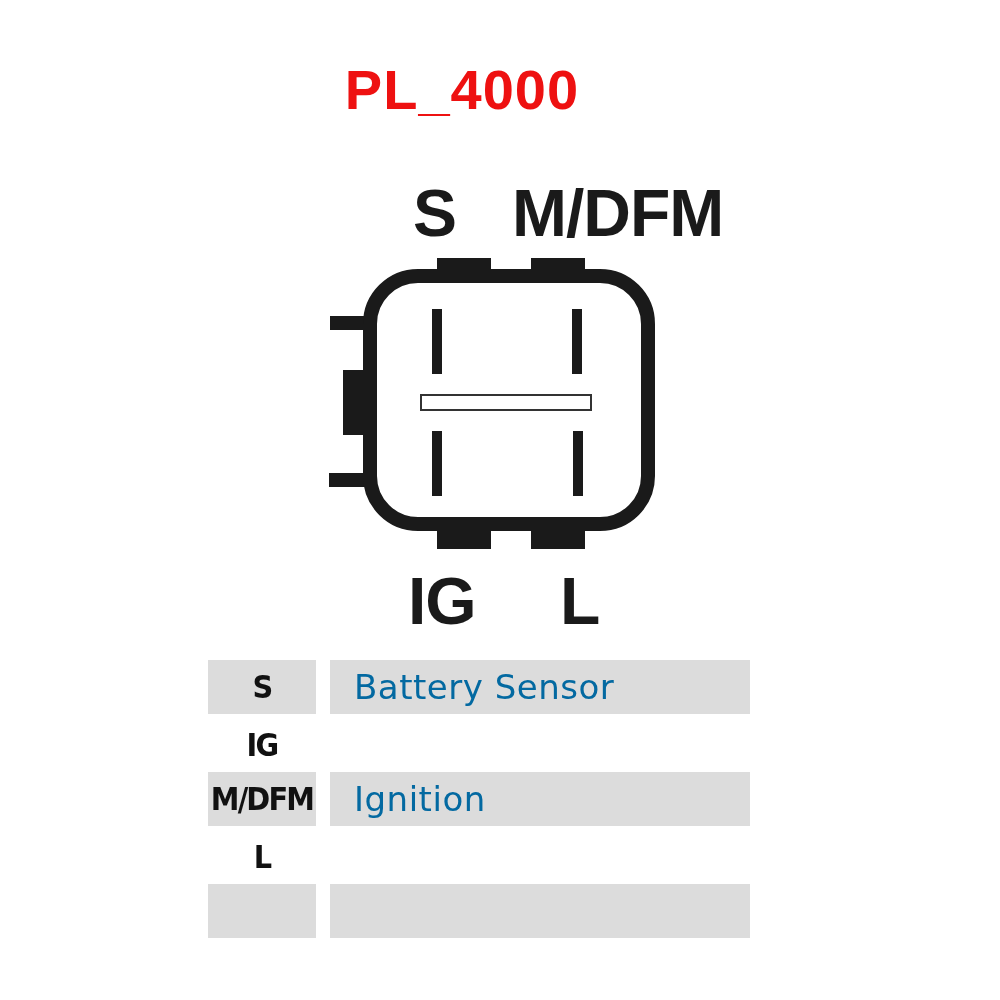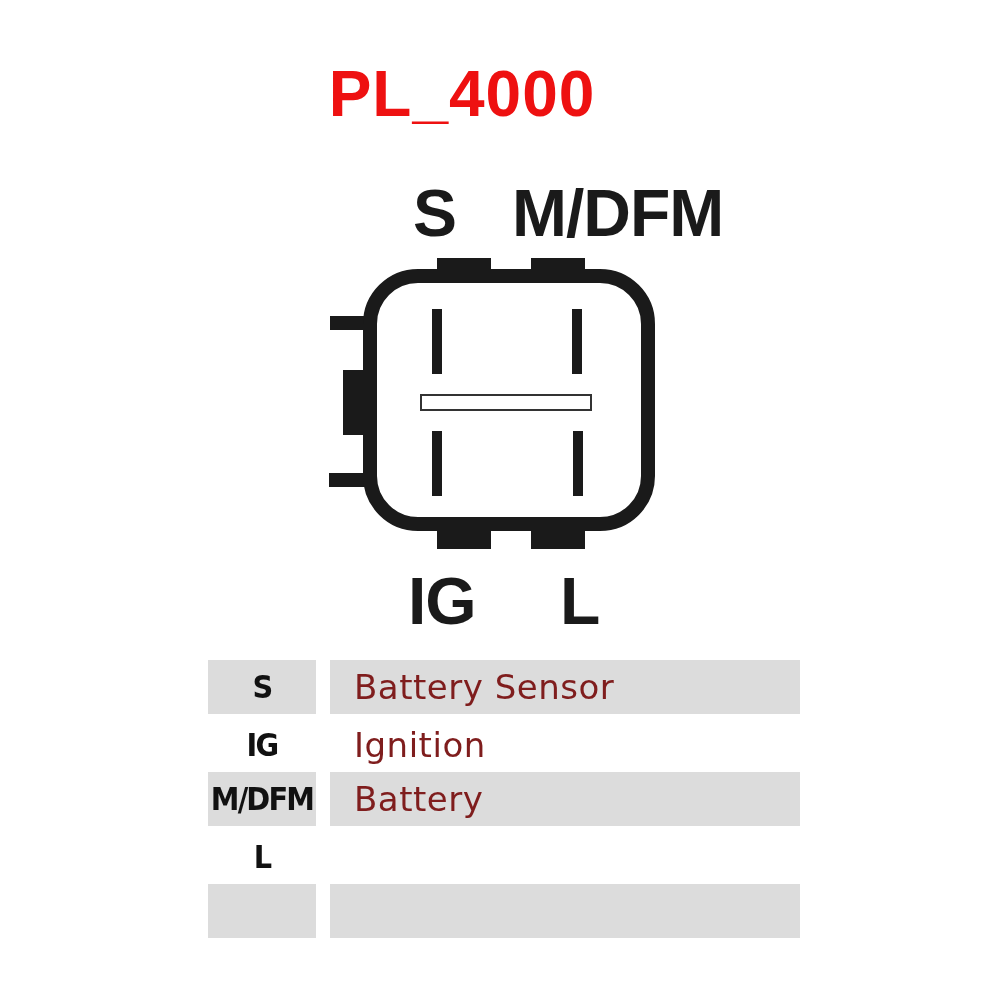--- a/index.html
+++ b/index.html
@@ -1,28 +1,28 @@
 <!DOCTYPE html>
 <html><head>
   <meta charset="utf-8">
   <style>
     html, body { margin: 0; padding: 0; background: #ffffff; }
     body { width: 1000px; height: 1000px; position: relative; overflow: hidden; font-family: "Liberation Sans", sans-serif; }
-    .title { position: absolute; left: 0; width: 924px; top: 62px; text-align: center; color: #ee1111; font-weight: bold; font-size: 64px; letter-spacing: 1px; line-height: 1; }
+    .title { position: absolute; left: 0; width: 924px; top: 62px; text-align: center; color: #ee1111; font-weight: bold; font-size: 56px; letter-spacing: 1px; line-height: 1; }
     .pin-label { position: absolute; color: #1a1a1a; font-weight: bold; font-size: 66px; line-height: 1; letter-spacing: -1px; }
     #lbl-s { left: 413px; top: 180px; }
     #lbl-mdfm { left: 512px; top: 180px; }
     #lbl-ig { left: 408px; top: 568px; }
     #lbl-l { left: 560px; top: 568px; }
     svg.connector { position: absolute; left: 0; top: 0; }
     .legend { position: absolute; left: 202px; top: 660px; width: 600px; }
     .row { position: absolute; left: 0; width: 600px; height: 54px; }
     .cell-key, .cell-desc { position: absolute; top: 0; height: 100%; display: flex; align-items: center; }
     .cell-key { left: 0; width: 120px; justify-content: center; font-family: "DejaVu Sans", sans-serif; font-weight: bold; font-size: 32px; color: #111; letter-spacing: -2px; transform: scaleX(0.9); }
-    .cell-desc { left: 128px; width: 470px; padding-left: 24px; box-sizing: border-box; font-family: "DejaVu Sans", sans-serif; font-weight: normal; font-size: 34px; color: #7f1d1d; letter-spacing: 0.5px; }
+    .cell-desc { left: 128px; width: 420px; padding-left: 24px; box-sizing: border-box; font-family: "DejaVu Sans", sans-serif; font-weight: normal; font-size: 34px; color: #0369a1; letter-spacing: 0.5px; }
     .row.shaded .cell-key, .row.shaded .cell-desc { background: #dcdcdc; }
   </style>
 </head>
 <body>
 
 <div class="title">PL_4000</div>
 
 <div class="pin-label" id="lbl-s">S</div>
 <div class="pin-label" id="lbl-mdfm">M/DFM</div>
 <div class="pin-label" id="lbl-ig">IG</div>
@@ -53,25 +53,24 @@
   <rect x="421" y="395" width="170" height="15" fill="#ffffff" stroke="#333333" stroke-width="2"></rect>
 </svg>
 
 <div class="legend">
   <div class="row shaded" style="top:0px;">
     <div class="cell-key">S</div>
     <div class="cell-desc">Battery Sensor</div>
   </div>
   <div class="row" style="top:58px;">
     <div class="cell-key">IG</div>
-    <div class="cell-desc">Ignition</div>
   </div>
   <div class="row shaded" style="top:112px;">
     <div class="cell-key">M/DFM</div>
-    <div class="cell-desc">Battery</div>
+    <div class="cell-desc">Ignition</div>
   </div>
   <div class="row" style="top:170px;">
     <div class="cell-key">L</div>
   </div>
   <div class="row shaded" style="top:224px;">
     <div class="cell-key"></div>
     <div class="cell-desc"></div>
   </div>
 </div>
 

